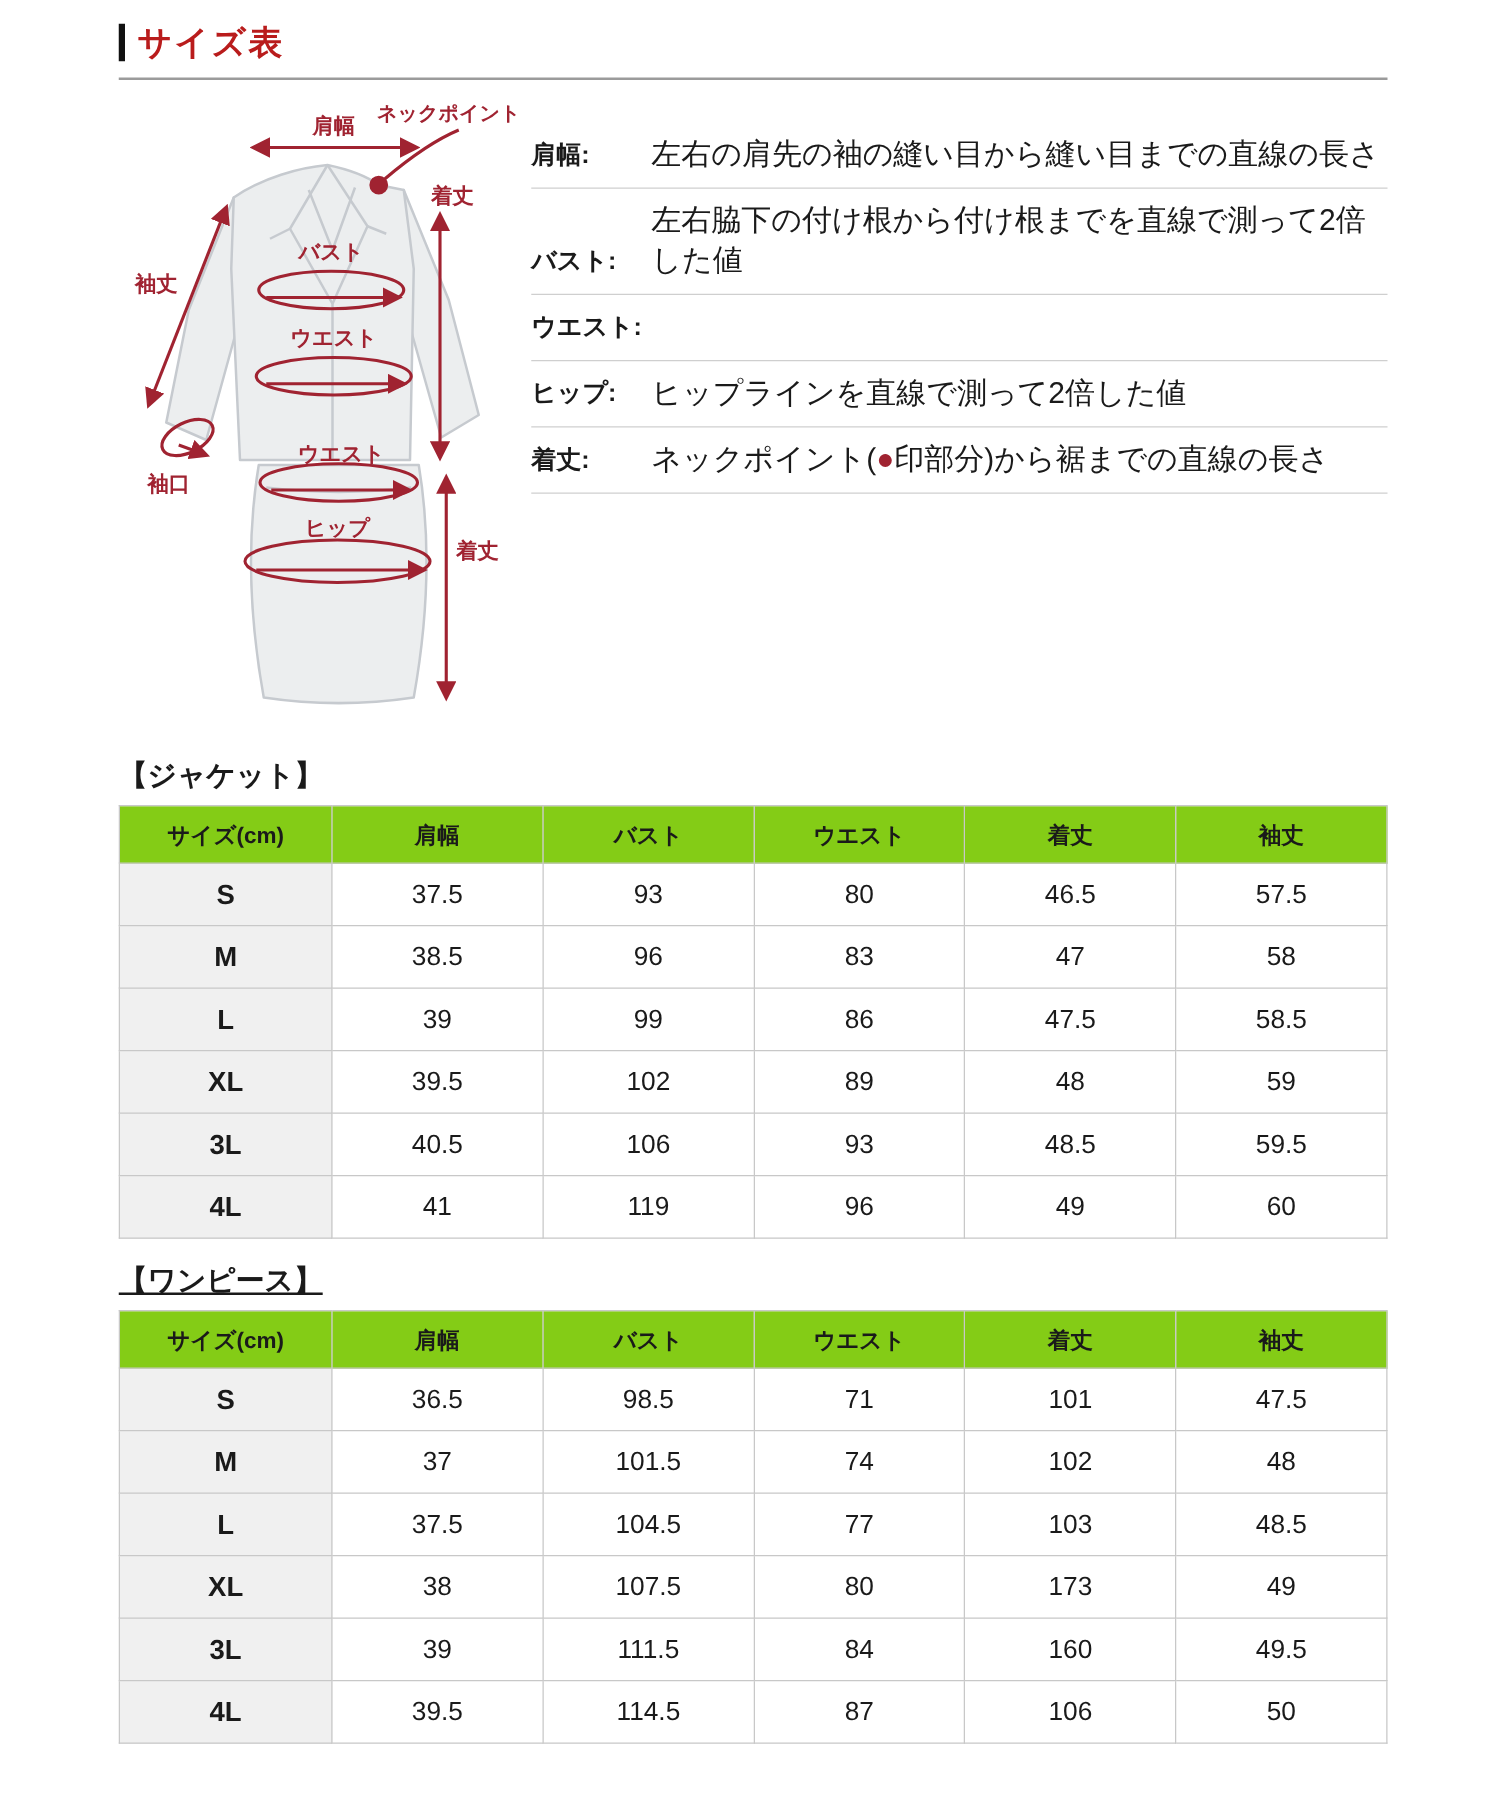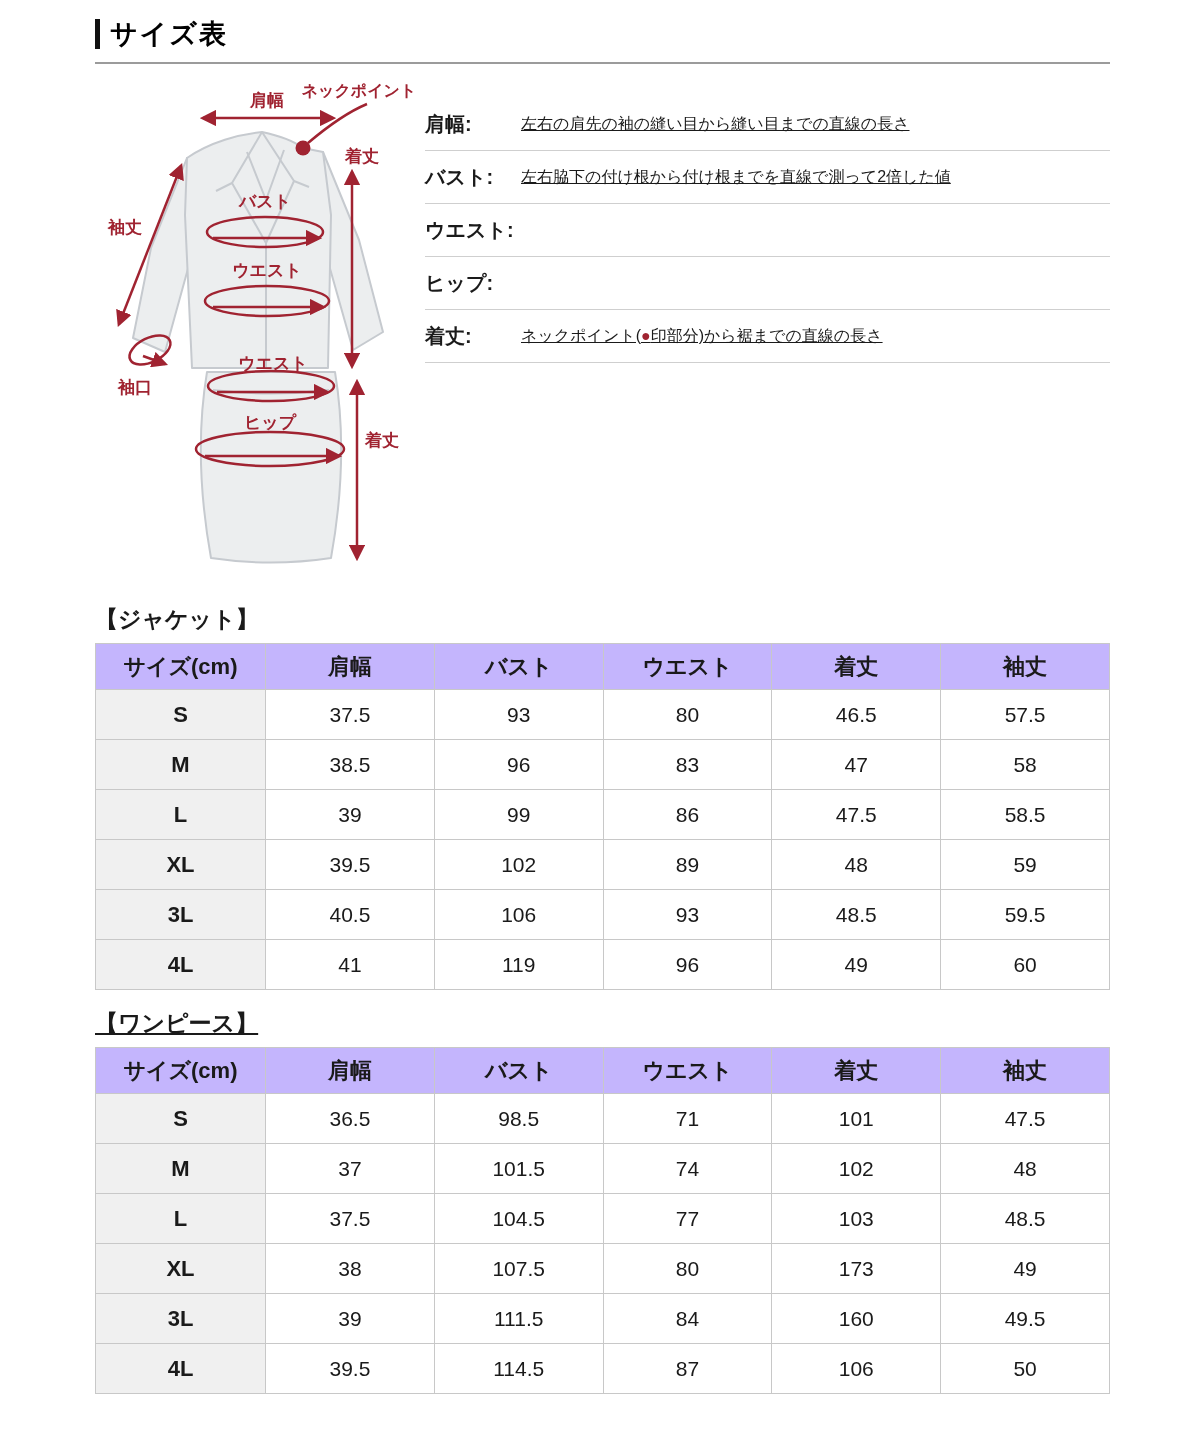--- a/index.html
+++ b/index.html
@@ -8,40 +8,40 @@
     font-family:"Liberation Sans","DejaVu Sans",sans-serif;
     color:#1a1a1a;
     -webkit-font-smoothing:antialiased;
   }
   .page { padding:16px 90px 40px 95px; box-sizing:border-box; }
 
   
   .title-row { display:flex; align-items:center; gap:10px; padding-bottom:10px;
                border-bottom:2px solid #9b9b9b; }
   .title-bar { width:5px; height:30px; background:#111; }
-  .page-title { font-size:27px; font-weight:bold; margin:0; letter-spacing:2px; color:#000000; }
+  .page-title { font-size:27px; font-weight:bold; margin:0; letter-spacing:2px; color:#b91c1c; }
 
   
   .top-section { display:flex; margin-top:16px; }
   .diagram-wrap { flex:0 0 330px; width:330px; }
   .definitions { flex:1; padding-top:18px; min-width:0; }
   .def-row { display:flex; border-bottom:1px solid #cfcfcf; padding:10px 0;align-items:flex-end; }
   .def-term { flex:0 0 96px; font-weight:bold; font-size:20px; line-height:32px; }
-  .def-desc { flex:1; font-size:16px; line-height:32px;text-decoration:underline; }
+  .def-desc { flex:1; font-size:24px; line-height:32px; }
   .dot-red { color:#a02331; }
 
   
   .section-heading { font-size:23px; font-weight:bold; margin:28px 0 8px 0; }
   .section-heading.second { margin-top:18px;text-decoration:underline; }
   table.size-table { width:100%; border-collapse:collapse; table-layout:fixed; }
   table.size-table th, table.size-table td {
     border:1px solid #c8c8c8; text-align:center; vertical-align:middle; padding:0;
   }
   table.size-table thead th {
-    background:#c4b5fd; height:45px; font-size:22px; font-weight:bold;
+    background:#84cc16; height:45px; font-size:18px; font-weight:bold;
   }
   table.size-table tbody th {
     background:#f0f0f0; font-weight:bold; font-size:22px; height:49px;
   }
   table.size-table tbody td { font-size:21px; font-weight:normal; height:49px; }
   table.size-table col.c0 { width:170px; }
 
   
   .anno-text { font-size:17px; font-weight:bold; fill:#a02331; }
   .anno-text.small { font-size:16px; }
@@ -138,20 +138,23 @@
         <div class="def-term">バスト:</div>
         <div class="def-desc">
           <div>左右脇下の付け根から付け根までを直線で測って2倍した値</div>
         </div>
       </div>
       <div class="def-row">
         <div class="def-term">ウエスト:</div>
       </div>
       <div class="def-row">
         <div class="def-term">ヒップ:</div>
+        <div class="def-desc">
+          <div>ヒップラインを直線で測って2倍した値</div>
+        </div>
       </div>
       <div class="def-row">
         <div class="def-term">着丈:</div>
         <div class="def-desc">
           <div><span>ネックポイント(</span><span class="dot-red">●</span><span>印部分)から裾までの直線の長さ</span></div>
         </div>
       </div>
     </div>
   </div>
 

